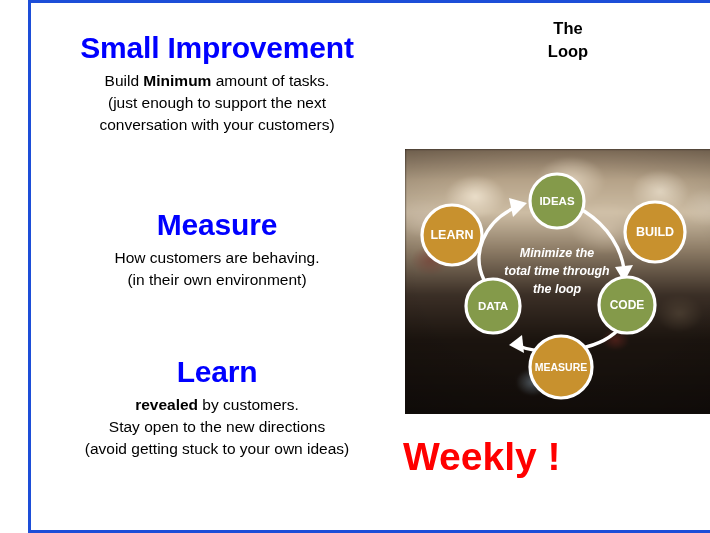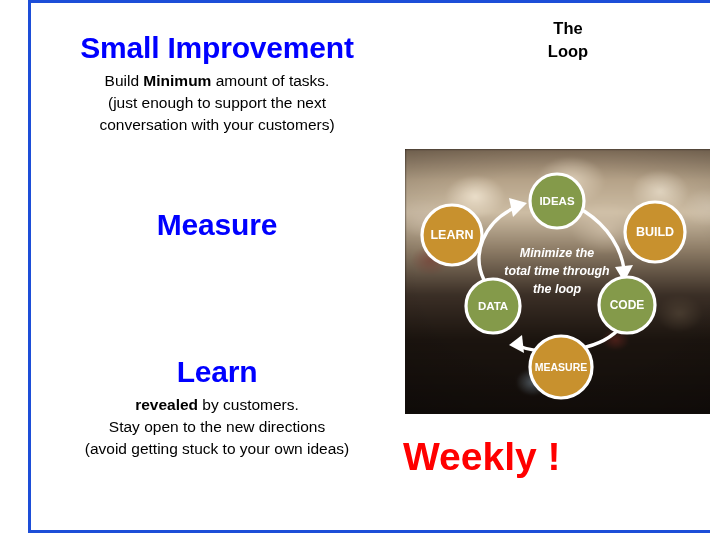--- a/index.html
+++ b/index.html
@@ -179,20 +179,24 @@
         <span class="ln">
           <span>Build </span><b>Minimum</b><span> amount of tasks.</span>
         </span>
         <span class="ln">(just enough to support the next</span>
         <span class="ln">conversation with your customers)</span>
       </div>
     </div>
 
     <div class="block" id="block-measure">
       <div class="block-heading">Measure</div>
+      <div class="block-lines">
+        <span class="ln">How customers are behaving.</span>
+        <span class="ln">(in their own environment)</span>
+      </div>
     </div>
 
     <div class="block" id="block-learn">
       <div class="block-heading">Learn</div>
       <div class="block-lines">
         <span class="ln">
           <b>revealed</b><span> by customers.</span>
         </span>
         <span class="ln">Stay open to the new directions</span>
         <span class="ln">(avoid getting stuck to your own ideas)</span>

